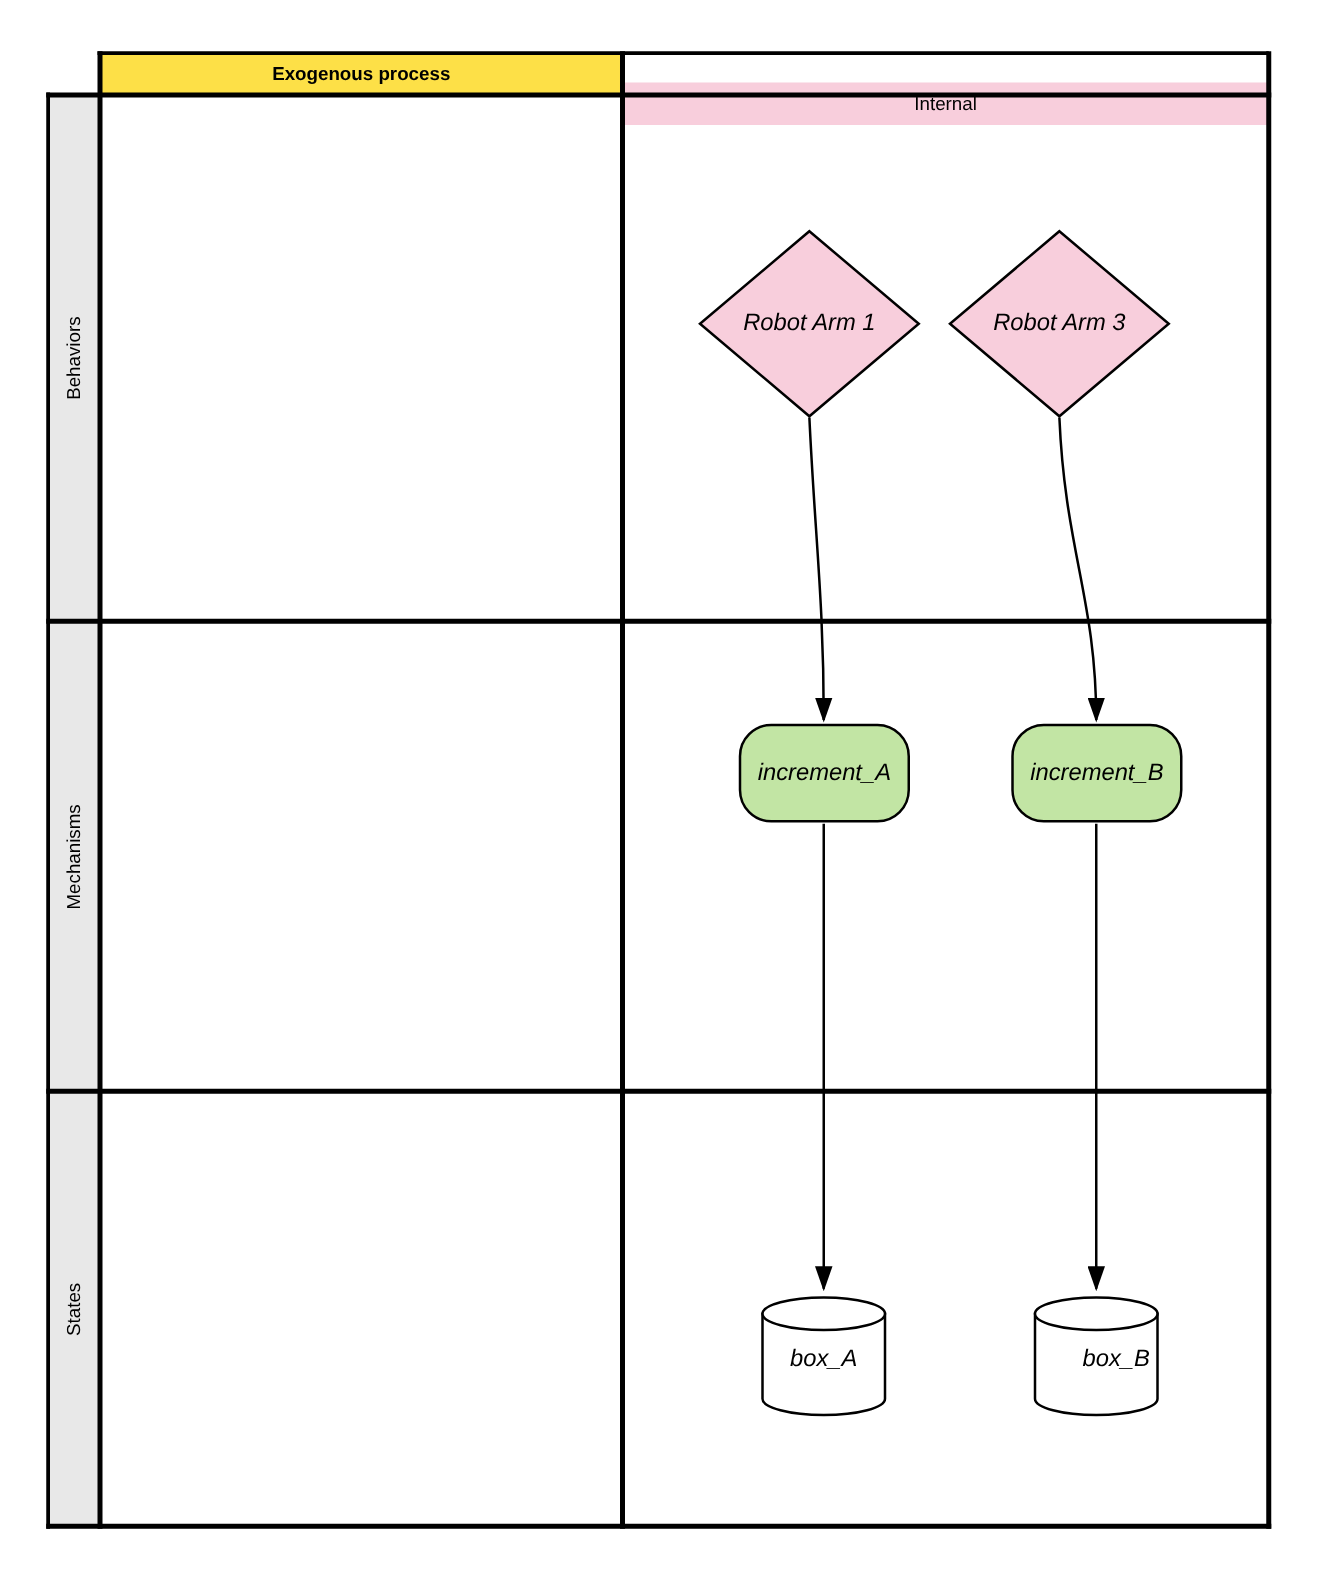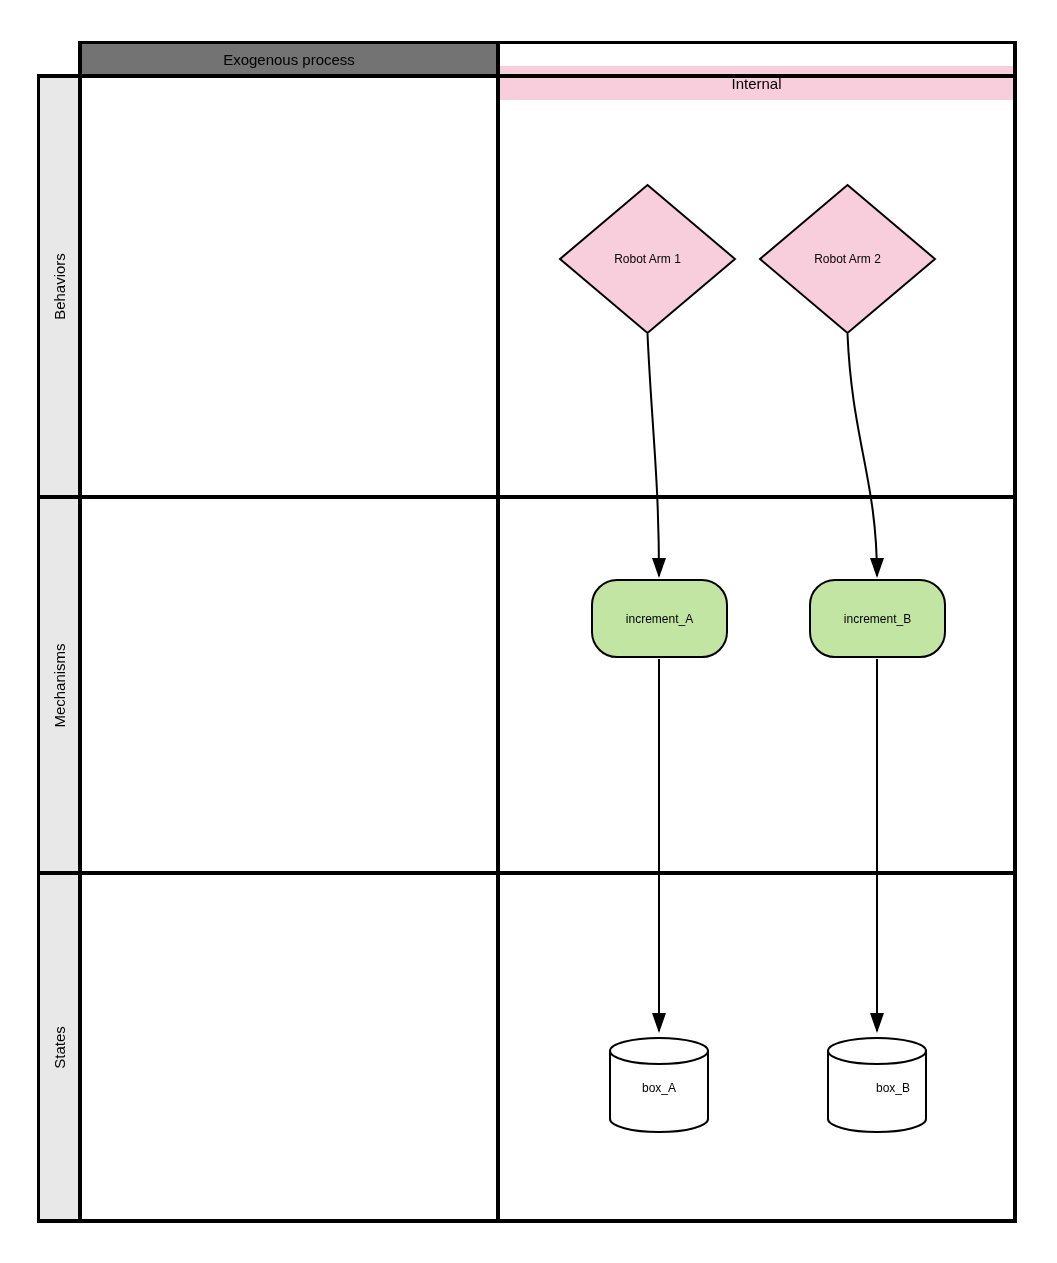--- a/index.html
+++ b/index.html
@@ -10,29 +10,29 @@
   }
   .cell {
     position:absolute; display:flex; align-items:center; justify-content:center;
     font-size:15px; box-sizing:border-box;
   }
   .vlabel span { transform:rotate(-90deg); white-space:nowrap; font-size:15px; }
   .line { position:absolute; background:#000; }
   svg.shapes { position:absolute; left:0; top:0; }
   .nodelabel {
     position:absolute; display:flex; align-items:center; justify-content:center;
-    font-size:12px; pointer-events:none; white-space:nowrap;
+    font-size:19px; pointer-events:none; white-space:nowrap;font-style:italic;
   }
 </style>
 </head>
 <body>
 
 <div class="canvas">
 
-  <div class="cell" style="left: 80px; top: 42px; width: 418px; height: 34px; background-color: #737373;">
+  <div class="cell" style="left: 80px; top: 42px; width: 418px; height: 34px; background-color: #fde047; font-weight: bold;">
     <span>Exogenous process</span>
   </div>
   <div class="cell" style="left: 498px; top: 42px; width: 517px; height: 34px; background-color: rgb(248, 206, 220); margin-top: 24px;">
     <span>Internal</span>
   </div>
 
   <div class="cell vlabel" style="left: 38px; top: 76px; width: 42px; height: 421px; background-color: rgb(232, 232, 232);">
     <span>Behaviors</span>
   </div>
   <div class="cell vlabel" style="left: 38px; top: 497px; width: 42px; height: 376px; background-color: rgb(232, 232, 232);">
@@ -74,19 +74,19 @@
       <path d="M610,1051 L610,1119 A49,13 0 0 0 708,1119 L708,1051 Z" stroke="#000" stroke-width="2" fill="#FFFFFF"></path>
       <ellipse cx="659" cy="1051" rx="49" ry="13" stroke="#000" stroke-width="2" fill="#FFFFFF"></ellipse>
     </g>
     <g>
       <path d="M828,1051 L828,1119 A49,13 0 0 0 926,1119 L926,1051 Z" stroke="#000" stroke-width="2" fill="#FFFFFF"></path>
       <ellipse cx="877" cy="1051" rx="49" ry="13" stroke="#000" stroke-width="2" fill="#FFFFFF"></ellipse>
     </g>
   </svg>
 
   <div class="nodelabel" style="left:560px; top:185px; width:175px; height:148px;">Robot Arm 1</div>
-  <div class="nodelabel" style="left:760px; top:185px; width:175px; height:148px;">Robot Arm 2</div>
+  <div class="nodelabel" style="left:760px; top:185px; width:175px; height:148px;">Robot Arm 3</div>
   <div class="nodelabel" style="left:592px; top:580px; width:135px; height:77px;">increment_A</div>
   <div class="nodelabel" style="left:810px; top:580px; width:135px; height:77px;">increment_B</div>
   <div class="nodelabel" style="left:610px; top:1056px; width:98px; height:64px;">box_A</div>
   <div class="nodelabel" style="left:828px; top:1056px; width:98px; height:64px;margin-left:16px;">box_B</div>
 
 </div>
 
 </body></html>

